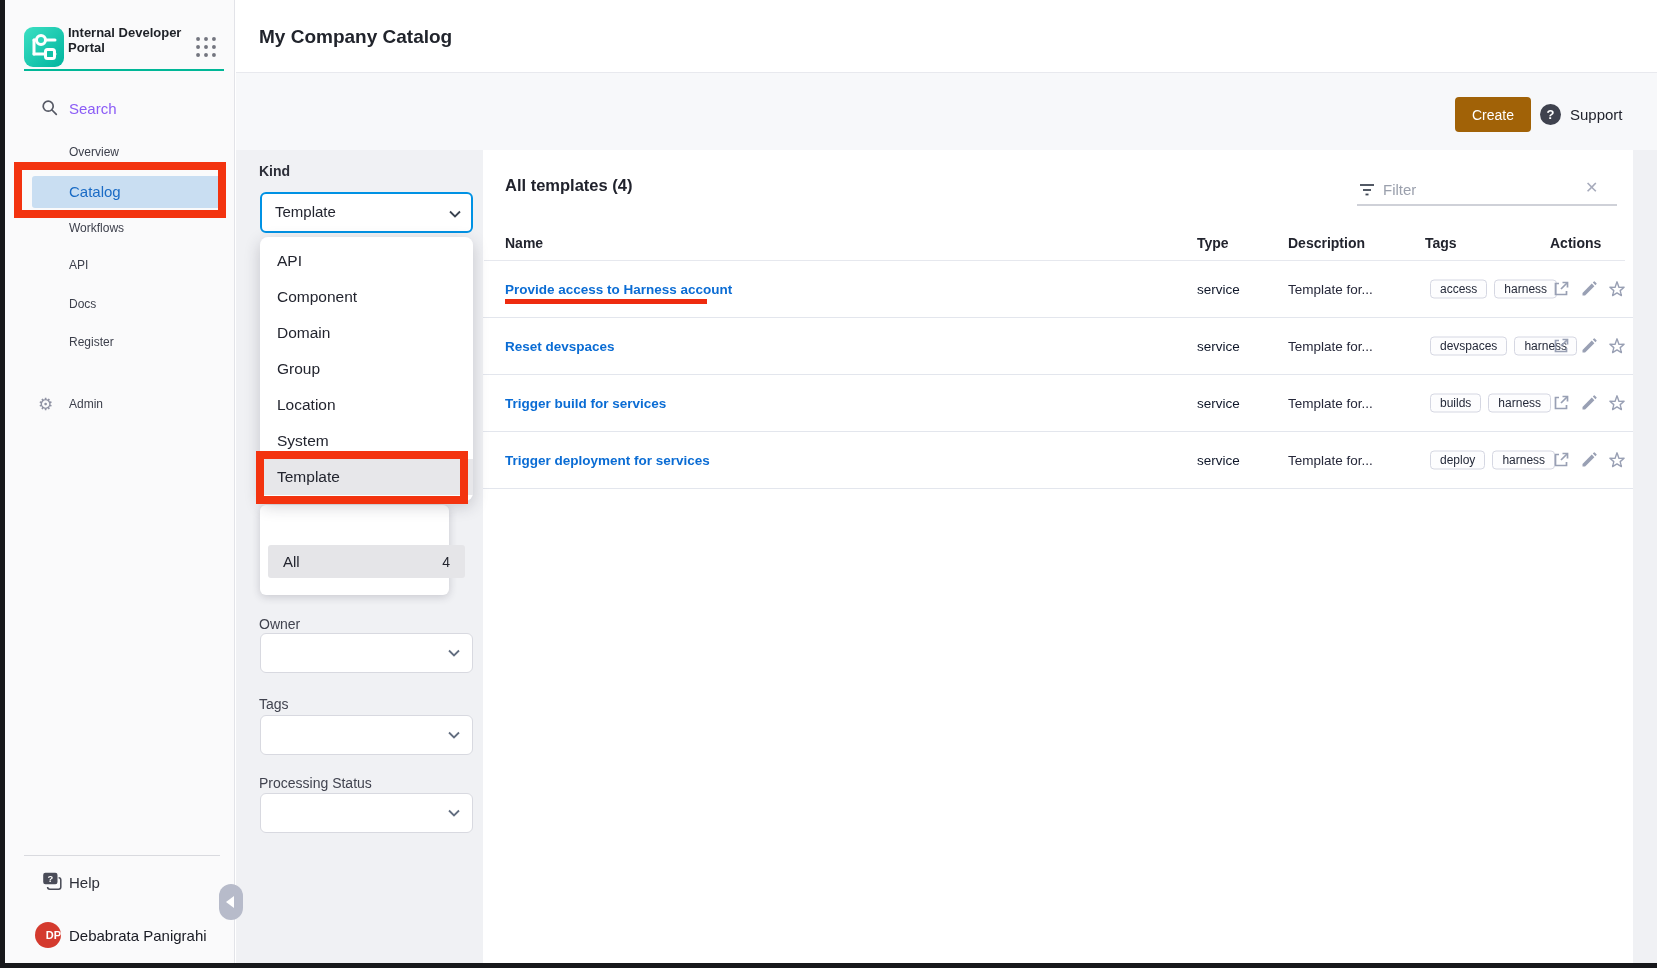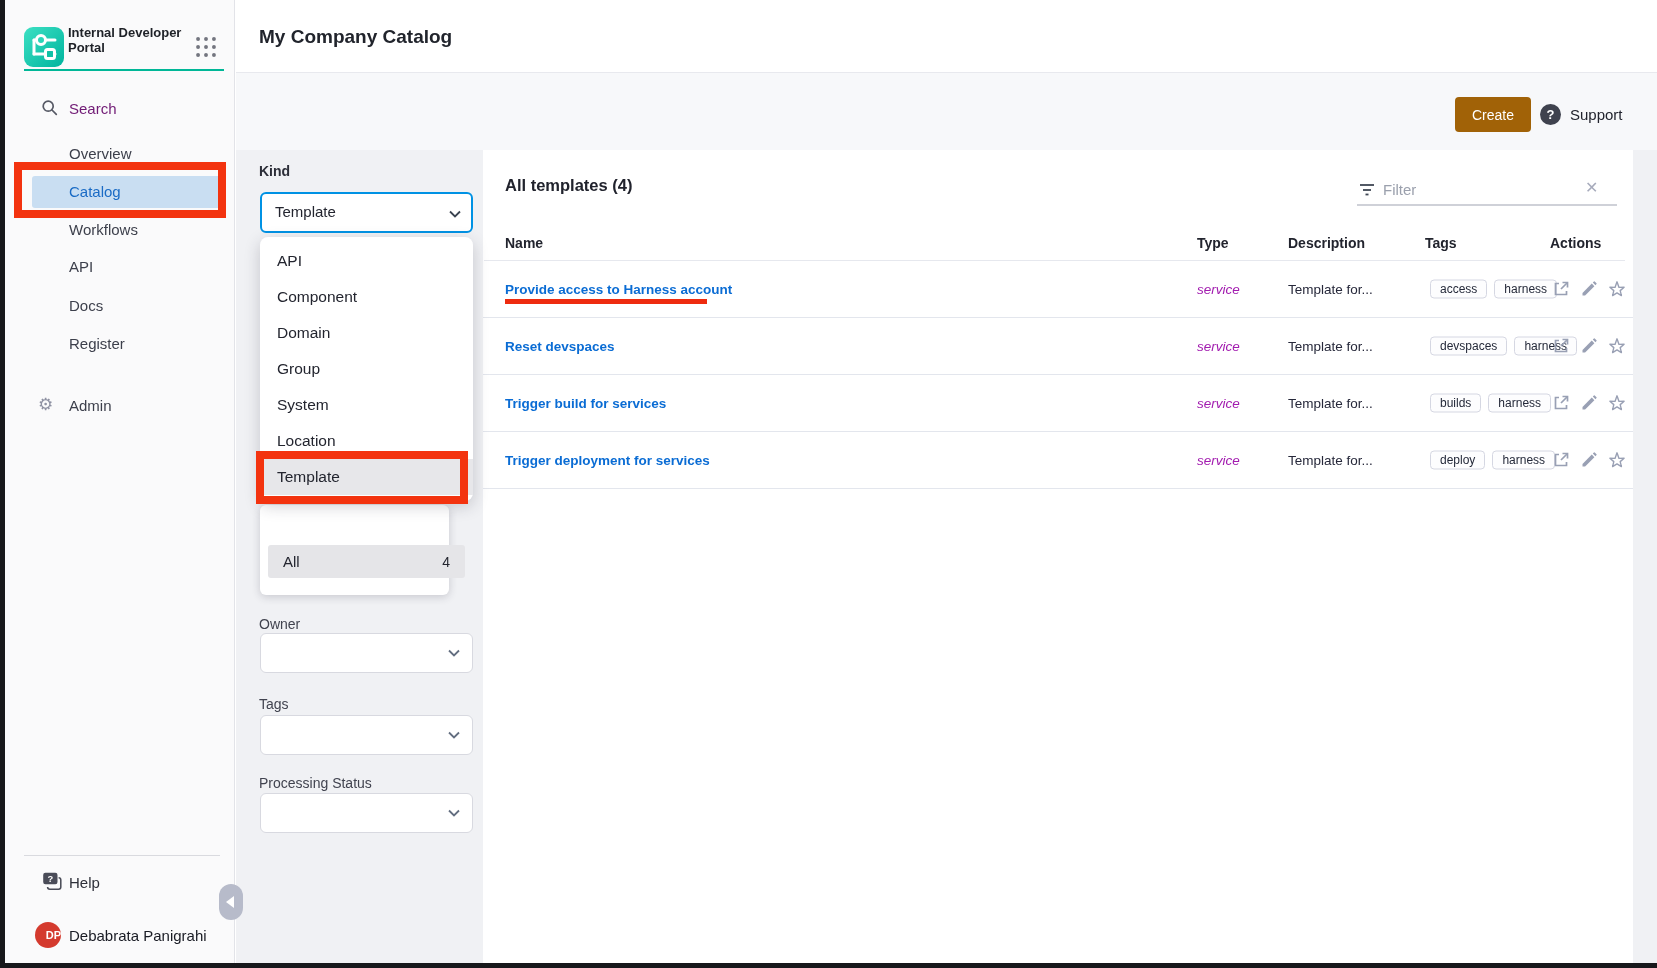--- a/index.html
+++ b/index.html
@@ -12,22 +12,22 @@
   .edge-bottom { left:0; top:963px; width:1657px; height:5px; background:#17181b; z-index:200; }
 
   
   .sidebar { left:5px; top:0; width:230px; height:963px; background:#fafafb; border-right:1px solid #e2e3e8; z-index:5; }
   .logo-sq { left:19px; top:27px; width:40px; height:40px; border-radius:9px; background:linear-gradient(135deg,#3ce0c3 0%,#00b49e 100%); }
   .logo-title { left:63px; top:25px; width:116px; font-size:13px; font-weight:700; line-height:15px; color:#1e2127; }
   .grid-icon { left:190px; top:36px; width:22px; height:22px; cursor:pointer; }
   .teal-rule { left:19px; top:69px; width:200px; height:2px; background:#00b797; }
   .search-row { left:30px; top:96px; width:180px; height:26px; cursor:pointer; }
   .search-ic { position:absolute; left:6px; top:3px; }
-  .search-lbl { position:absolute; left:34px; top:4px; font-size:15px; color:#701a75; }
-  .nav-item { left:64px; width:150px; height:18px; font-size:15px; color:#3c3f4b; cursor:pointer; }
+  .search-lbl { position:absolute; left:34px; top:4px; font-size:15px; color:#8b5cf6; }
+  .nav-item { left:64px; width:150px; height:18px; font-size:12px; color:#3c3f4b; cursor:pointer; }
   .catalog-pill { left:27px; top:176px; width:190px; height:32px; background:#c9def2; border-radius:3px; }
   .catalog-txt { left:64px; top:183px; font-size:15px; color:#1a6bc5; cursor:pointer; }
   .gear { left:33px; top:394px; font-size:17px; color:#8f92a3; }
   .side-div { left:19px; top:855px; width:196px; height:1px; background:#d9dadf; }
   .help-ic { left:36px; top:871px; }
   .help-lbl { left:64px; top:874px; font-size:15px; color:#2e3039; cursor:pointer; }
   .collapse-handle { left:219px; top:884px; width:24px; height:36px; background:#b7bbca; border-radius:12px; z-index:30; cursor:pointer; }
   .collapse-tri { position:absolute; left:7px; top:12px; width:0; height:0; border-top:6px solid transparent; border-bottom:6px solid transparent; border-right:8px solid #ffffff; }
   .avatar { left:30px; top:922px; width:26px; height:26px; border-radius:50%; background:#d43a2e; color:#fff; font-size:11px; font-weight:700; text-align:right; line-height:26px; }
   .user-name { left:64px; top:927px; font-size:15px; color:#191b24; cursor:pointer; }
@@ -66,21 +66,21 @@
   .flt-ic { position:absolute; left:1px; top:12px; }
   .flt-input { position:absolute; left:26px; top:6px; width:200px; height:26px; border:none; background:transparent; font-size:15px; font-family:inherit; color:#3c3f4b; outline:none; }
   .flt-input::placeholder { color:#9ba0ad; }
   .flt-x { position:absolute; left:228px; top:8px; font-size:16px; color:#a7abbc; cursor:pointer; }
   .flt-rule { position:absolute; left:0; top:34px; width:260px; height:2px; background:#cfd1d8; }
   .col-hdr { top:235px; font-size:14px; font-weight:700; color:#22242e; }
   .hdr-rule2 { left:484px; top:260px; width:1141px; height:1px; background:#e6e8ee; }
   .rows-wrap { left:483px; top:261px; width:1150px; }
   .t-row { position:relative; width:1150px; height:57px; border-bottom:1px solid #e3e6ed; background:#fff; }
   .c-name { position:absolute; left:22px; top:50%; transform:translateY(-50%); font-size:13.5px; font-weight:700; color:#0a6cd4; cursor:pointer; }
-  .c-type { position:absolute; left:714px; top:50%; transform:translateY(-50%); font-size:13.5px; color:#a21caf;font-style:italic; }
+  .c-type { position:absolute; left:714px; top:50%; transform:translateY(-50%); font-size:13.5px; color:#0f172a; }
   .c-desc { position:absolute; left:805px; top:50%; transform:translateY(-50%); font-size:13.5px; color:#26283a; }
   .c-tags { position:absolute; left:947px; top:50%; transform:translateY(-50%); display:flex; gap:7px; align-items:flex-start; }
   .pill { padding:1px 9px 2px 9px; border:1px solid #d5d7e2; border-radius:4px; font-size:12px; color:#252a3a; background:#fdfdfe; white-space:nowrap; }
   .c-actions { position:absolute; left:1069px; top:50%; transform:translateY(-50%); display:flex; gap:10px; align-items:center; }
   .act-ic { width:18px; height:18px; cursor:pointer; }
 
   
   .anno { border:8px solid #f3330f; background:transparent; z-index:80; pointer-events:none; }
   .anno-catalog { left:14px; top:162px; width:212px; height:56px; }
   .anno-template { left:256px; top:451px; width:212px; height:53px; }
@@ -185,22 +185,22 @@
         <path d="M3 4.5 L8 9.5 L13 4.5" fill="none" stroke="#3a4350" stroke-width="1.8"></path>
       </svg>
   </span>
 </div>
 
 <div class="abs dd-panel" id="kind-options">
     <div class="dd-item">API</div>
     <div class="dd-item">Component</div>
     <div class="dd-item">Domain</div>
     <div class="dd-item">Group</div>
+    <div class="dd-item">Location</div>
     <div class="dd-item">System</div>
-    <div class="dd-item">Location</div>
     <div class="dd-item selected">Template</div>
   </div>
 
 <div class="abs f-label" style="top:616px">Owner</div>
 <div class="abs f-select" style="top:633px">
   <span class="f-caret">
     <svg width="18" height="16" viewBox="0 0 18 16">
         <path d="M4 5.5 L9 10.5 L14 5.5" fill="none" stroke="#636e80" stroke-width="1.8"></path>
       </svg>
   </span>

